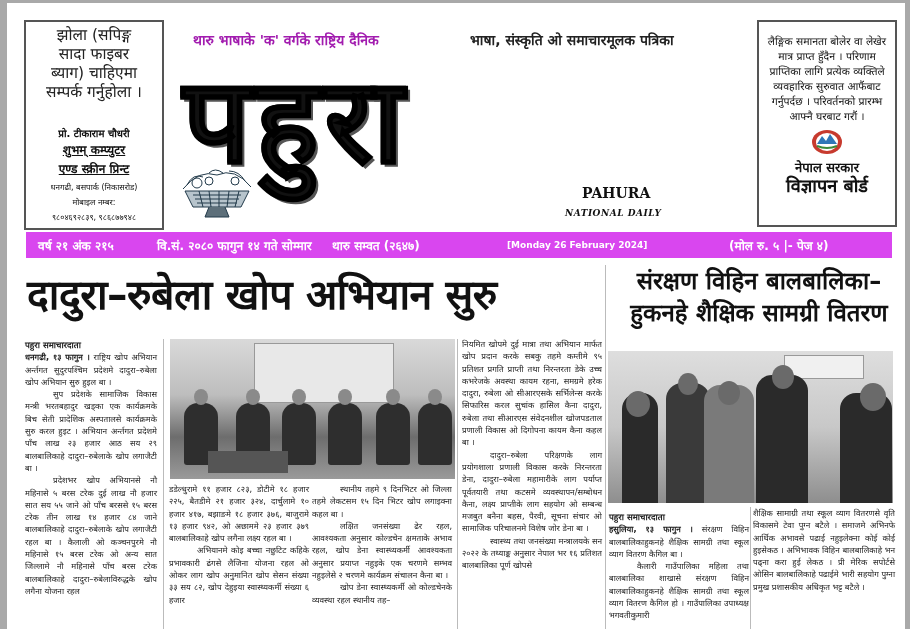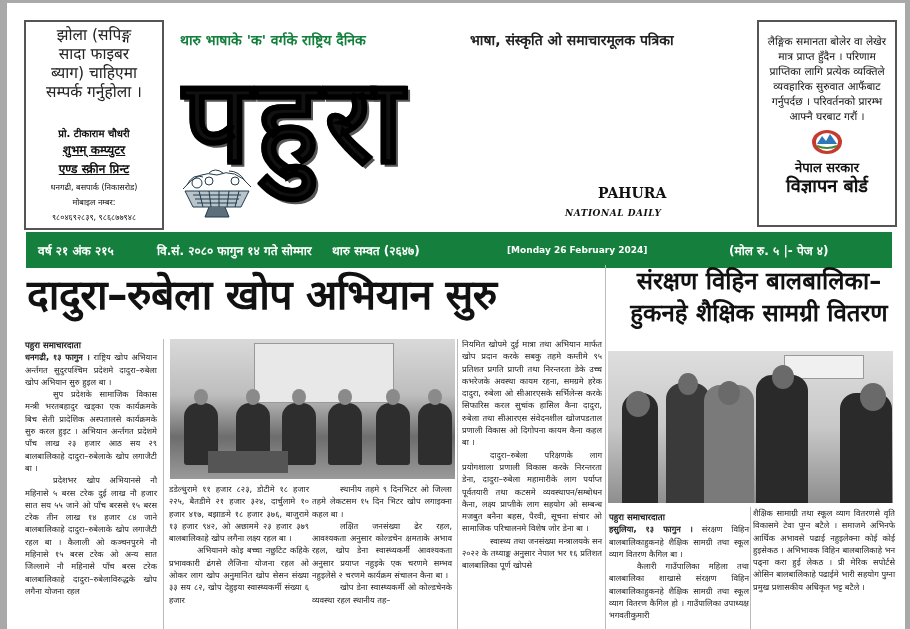--- a/index.html
+++ b/index.html
@@ -15,31 +15,31 @@
   .ad-left .addr { font-size: 8px; margin-top: 4px; line-height: 11px; }
 
   
   .ad-right { position: absolute; left: 750px; top: 17px; width: 140px; height: 207px; border: 2px solid #555; text-align: center; padding: 12px 2px; }
   .ad-right .msg { font-size: 10.6px; line-height: 15px; }
   .ad-right .emblem { width: 34px; height: 28px; margin: 4px auto 2px; position: relative; }
   .ad-right .gov { font-size: 13px; font-weight: bold; margin-top: 2px; }
   .ad-right .board { font-size: 18px; font-weight: bold; line-height: 20px; }
 
   
-  .tag-left { position: absolute; left: 173px; top: 27px; font-size: 14px; font-weight: bold; color: #15803d; }
+  .tag-left { position: absolute; left: 186px; top: 27px; font-size: 14px; font-weight: bold; color: #a21caf; }
   .tag-right { position: absolute; left: 463px; top: 27px; font-size: 14px; font-weight: bold; color: #222; }
   .logo { position: absolute; left: 176px; top: 58px; width: 560px; height: 120px; }
   .logo-text { font-family: "DejaVu Serif", serif; font-size: 118px; font-weight: bold; color: #111; letter-spacing: 6px; line-height: 120px;
                text-shadow: 3px 3px 0 #555, -1px -1px 0 #000; -webkit-text-stroke: 2px #000; }
   .basket { position: absolute; left: 172px; top: 162px; width: 76px; height: 58px; }
-  .pahura-en { position: absolute; left: 575px; top: 182px; font-family: "DejaVu Serif", serif; font-weight: bold; font-size: 14px; margin-left: 16px; }
+  .pahura-en { position: absolute; left: 575px; top: 182px; font-family: "DejaVu Serif", serif; font-weight: bold; font-size: 14px; }
   .daily-en { position: absolute; left: 558px; top: 205px; font-family: "DejaVu Serif", serif; font-style: italic; font-weight: bold; font-size: 9px; letter-spacing: 0.5px; }
 
   
-  .datebar { position: absolute; left: 19px; top: 229px; width: 866px; height: 36px; background: #15803d; color: #fff; display: flex; align-items: center; font-size: 12px; font-weight: bold; }
+  .datebar { position: absolute; left: 19px; top: 229px; width: 866px; height: 26px; background: #d946ef; color: #fff; display: flex; align-items: center; font-size: 12px; font-weight: bold; }
   .datebar span { position: absolute; white-space: nowrap; }
   .db-issue { left: 12px; }
   .db-vs { left: 131px; }
   .db-tharu { left: 306px; }
   .db-en { left: 481px; font-size: 9px; }
   .db-price { left: 703px; }
 
   
   .hl-main { position: absolute; left: 20px; top: 262px; font-size: 41px; font-weight: bold; white-space: nowrap; letter-spacing: -0.5px; }
   .hl-side { position: absolute; left: 612px; top: 262px; width: 280px; font-size: 24px; font-weight: bold; line-height: 32px; text-align: center; }

